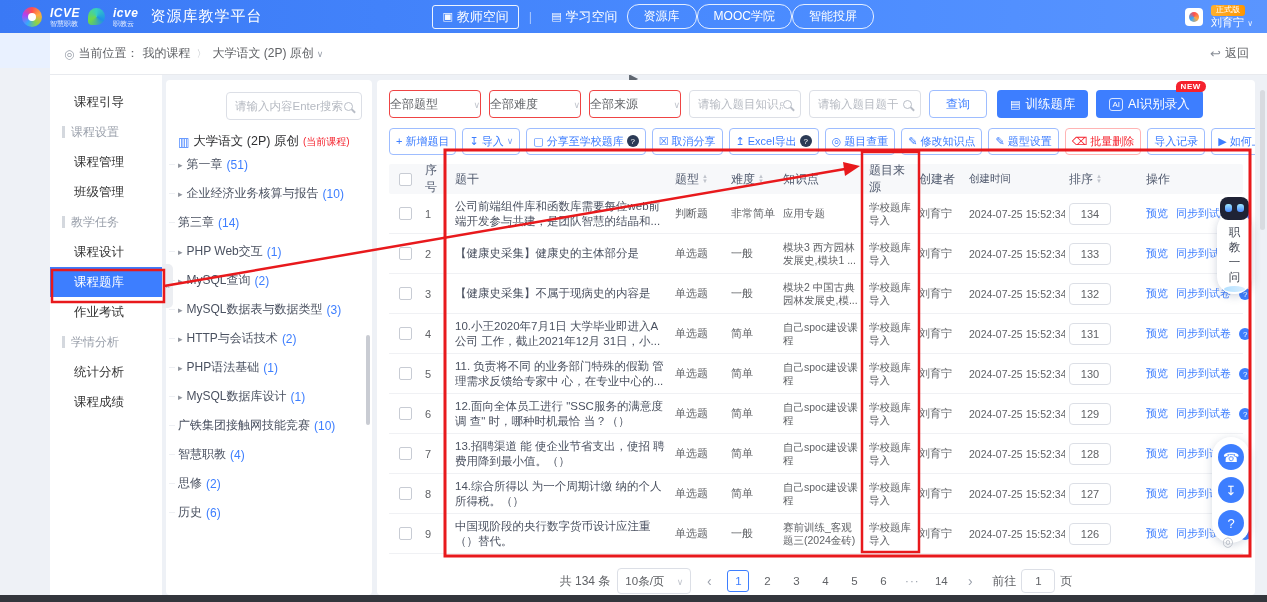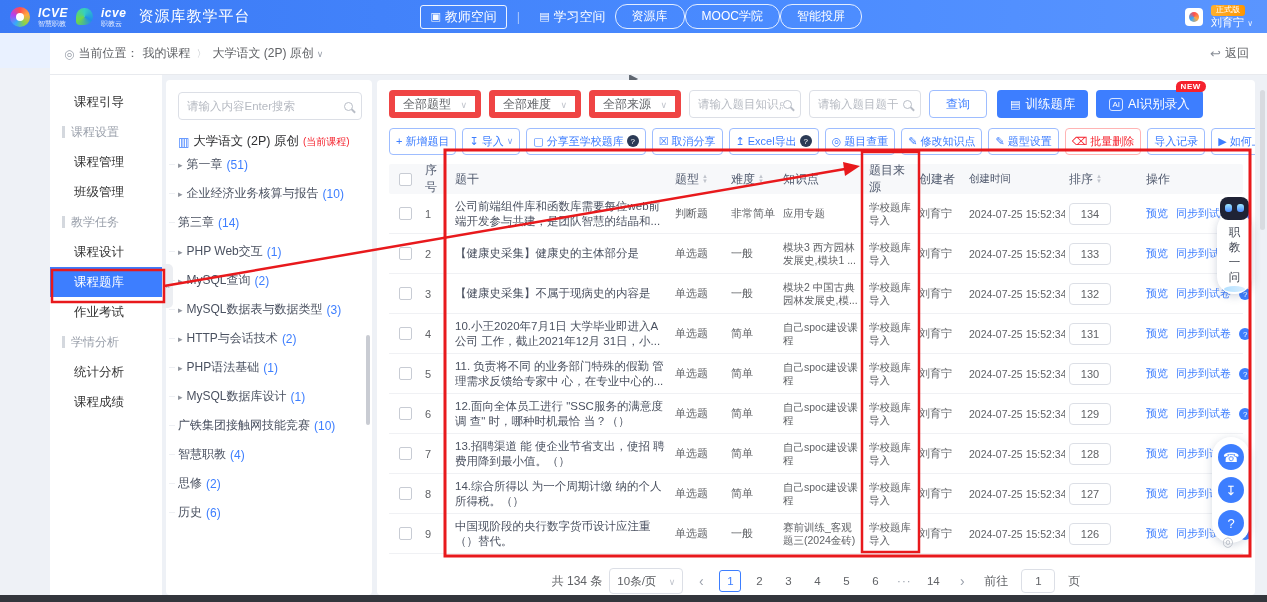--- a/index.html
+++ b/index.html
@@ -2,21 +2,21 @@
 <html><head>
 <meta charset="utf-8">
 <style>
   * { margin:0; padding:0; box-sizing:border-box; }
   html,body { width:1267px; height:602px; overflow:hidden; }
   body { font-family:"Liberation Sans","DejaVu Sans",sans-serif; background:#eef1f6; position:relative; font-size:12px; color:#333; }
   #app { position:absolute; inset:0; }
 
   
   .header { position:absolute; left:0; top:0; width:1267px; height:33px; background:linear-gradient(90deg,#3a79f5,#4a8bff 60%,#5a95ff); display:flex; align-items:center; color:#fff; z-index:30; }
-  .brand { display:flex; align-items:center; gap:8px; padding-left:10px; }
+  .brand { display:flex; align-items:center; gap:8px; padding-left:10px;margin-left:12px; }
   .swirl { width:20px; height:20px; border-radius:50%; background:conic-gradient(#ff4d4f,#ffa940,#8bd446,#36a8ff,#b33ff0,#ff4d4f); position:relative; display:inline-block; }
   .swirl::after { content:""; position:absolute; inset:6px; background:#fff; border-radius:50%; }
   .leaf { width:17px; height:17px; border-radius:50% 50% 50% 4px; background:conic-gradient(#35d0c0,#1f8fe8,#6fd84a,#35d0c0); display:inline-block; }
   .logo-txt { display:inline-flex; flex-direction:column; line-height:1; }
   .logo-txt b { font-size:12px; font-style:italic; letter-spacing:.5px; }
   .logo-txt i { font-style:normal; font-size:7px; opacity:.9; margin-top:1px; }
   .app-title { font-size:15px; margin-left:4px; letter-spacing:1px; }
   .hnav { display:flex; align-items:center; gap:10px; margin-left:170px; font-size:13px; }
   .hnav-item { display:flex; align-items:center; gap:4px; padding:2px 9px; border-radius:3px; cursor:pointer; white-space:nowrap; }
   .hnav-item.active { border:1px solid rgba(255,255,255,.9); }
@@ -50,21 +50,21 @@
 
   
   .sidenav { position:absolute; left:50px; top:75px; width:112px; bottom:7px; background:#fff; padding-top:12px; z-index:6; }
   .side-item { height:30px; display:flex; align-items:center; padding-left:24px; font-size:12.5px; color:#333; cursor:pointer; white-space:nowrap; }
   .side-section { height:30px; display:flex; align-items:center; padding-left:12px; font-size:12px; color:#9aa0ab; cursor:default; }
   .side-section::before { content:""; width:3px; height:12px; background:#d4d8de; margin-right:6px; }
   .side-item.active { background:#3d7eff; color:#fff; }
 
   
   .tree-card { position:absolute; left:166px; top:80px; width:206px; bottom:7px; background:#fff; border-radius:4px; padding:12px 10px 10px 12px; overflow:hidden; z-index:6; }
-  .tree-search { display:flex; align-items:center; border:1px solid #dcdfe6; border-radius:4px; height:28px; padding:0 8px; }
+  .tree-search { display:flex; align-items:center; border:1px solid #dcdfe6; border-radius:4px; height:28px; padding:0 8px;margin-left:48px; }
   .tree-search input { border:none; outline:none; flex:1; font-size:11.5px; width:60px; color:#333; font-family:inherit; }
   .tree-search input::placeholder { color:#b6bac2; }
   .mag { width:9px; height:9px; border:1.5px solid #b9bec7; border-radius:50%; position:relative; flex:none; display:inline-block; }
   .mag::after { content:""; position:absolute; width:5px; height:1.5px; background:#b9bec7; transform:rotate(45deg); right:-4px; bottom:-2px; }
   .tree-btns { display:flex; justify-content:space-between; margin-top:9px; }
   .tbtn { border:1px solid #9ebdff; color:#3d7eff; border-radius:4px; font-size:11.5px; padding:4px 8px; cursor:pointer; white-space:nowrap; }
   .tree-root { margin-top:13px; display:flex; align-items:center; gap:4px; cursor:pointer; white-space:nowrap; }
   .tree-root-icon { color:#3d7eff; font-size:12px; }
   .tree-root-label { font-size:12.5px; color:#303133; }
   .tree-root-tag { color:#f5222d; font-size:10px; }
@@ -75,21 +75,21 @@
   .tree-arrow::before { content:"▸"; }
   .tree-label { font-size:12px; color:#4a5160; }
   .tree-count { font-size:12px; color:#3d7eff; }
   .tree-scrollbar { position:absolute; right:2px; top:255px; width:4px; height:90px; background:#c9ccd3; border-radius:2px; }
   .collapse-tab { position:absolute; left:162px; top:264px; width:11px; height:44px; background:#eceef2; border-radius:0 5px 5px 0; color:#9aa0ab; font-size:9px; display:flex; align-items:center; justify-content:center; cursor:pointer; z-index:7; }
 
   
   .main-card { position:absolute; left:377px; top:80px; width:878px; bottom:7px; background:#fff; border-radius:4px; padding:10px 12px; overflow:hidden; z-index:6; }
   .filters { display:flex; align-items:center; gap:8px; height:28px; }
   [data-repeat] { display:contents; }
-  .fselect { width:92px; height:28px; border:6px solid #ef4444; border-radius:4px; display:flex; align-items:center; justify-content:space-between; padding:0 8px; color:#606266; cursor:pointer; flex:none; font-size:12px; white-space:nowrap; }
+  .fselect { width:92px; height:28px; border:1px solid #ef4444; border-radius:4px; display:flex; align-items:center; justify-content:space-between; padding:0 0; color:#606266; cursor:pointer; flex:none; font-size:12px; white-space:nowrap; }
   .dcaret::after { content:"∨"; color:#c0c4cc; font-size:9px; }
   .finput { width:112px; height:28px; border:1px solid #dcdfe6; border-radius:4px; display:flex; align-items:center; padding:0 8px; flex:none; }
   .finput input { border:none; outline:none; width:100%; font-size:11.5px; color:#333; font-family:inherit; }
   .finput input::placeholder { color:#b6bac2; }
   .btn-outline { height:28px; border:1px solid #9ebdff; color:#3d7eff; border-radius:4px; padding:8px 16px; display:flex; align-items:center; cursor:pointer; flex:none; white-space:nowrap; }
   .btn-filled { height:28px; background:#3d7eff; color:#fff; border-radius:4px; padding:0 13px; display:flex; align-items:center; gap:5px; cursor:pointer; flex:none; position:relative; white-space:nowrap; font-size:12.5px; }
   .btn-filled .bicon { font-size:11px; }
   .ai-chip { border:1px solid rgba(255,255,255,.8); border-radius:3px; font-size:8px; padding:0 2px; line-height:11px; }
   .new-badge { position:absolute; top:-9px; right:-3px; background:#f5222d; color:#fff; font-size:8px; font-weight:bold; padding:1px 5px; border-radius:7px 7px 7px 1px; letter-spacing:.5px; }
   .gap-lg { margin-left:2px; }
@@ -131,21 +131,21 @@
   .c-op .qmark.blue { margin-right:5px; vertical-align:middle; }
 
   
   .pager { display:flex; align-items:center; justify-content:center; gap:7px; margin-top:14px; color:#606266; }
   .pg-size { width:74px; height:26px; border:1px solid #dcdfe6; border-radius:4px; display:flex; align-items:center; justify-content:space-between; padding:0 7px; cursor:pointer; font-size:11.5px; }
   .pg-btn { min-width:22px; height:22px; display:inline-flex; align-items:center; justify-content:center; border:1px solid transparent; border-radius:3px; cursor:pointer; font-size:11.5px; color:#606266; padding:0 2px; }
   .pg-btn.active { border-color:#3d7eff; color:#3d7eff; }
   .pg-btn.dots { color:#9aa0ab; letter-spacing:1px; }
   .pg-prev::before { content:"‹"; font-size:14px; color:#9aa0ab; }
   .pg-next::before { content:"›"; font-size:14px; color:#9aa0ab; }
-  .pg-goto { display:flex; align-items:center; gap:13px; margin-left:4px; }
+  .pg-goto { display:flex; align-items:center; gap:5px; margin-left:4px; }
   .pg-input { width:34px; height:24px; border:1px solid #dcdfe6; border-radius:4px; display:inline-flex; align-items:center; justify-content:center; font-size:11.5px; cursor:text; }
 
   
   .assistant { position:absolute; left:1217px; top:212px; width:35px; height:82px; background:#fff; border-radius:17px; box-shadow:0 2px 8px rgba(60,80,120,.25); z-index:45; cursor:pointer; }
   .bot { position:absolute; left:3px; top:-15px; width:29px; height:23px; background:#1f2335; border-radius:8px; }
   .bot::before, .bot::after { content:""; position:absolute; top:7px; width:7px; height:8px; border-radius:3px; background:linear-gradient(#9fe8ff,#4a8bff); }
   .bot::before { left:5px; } .bot::after { right:5px; }
   .vtext { margin-top:13px; width:35px; text-align:center; font-size:11.5px; line-height:15px; color:#3a3f4b; word-break:break-all; padding:0 11px; }
   .assistant .wave { position:absolute; bottom:2px; left:7px; width:21px; height:6px; border-radius:50%; background:linear-gradient(90deg,#9fd8ff,#cfeaff); opacity:.8; }
   .float-tools { position:absolute; left:1212px; top:437px; width:38px; background:#fff; border-radius:19px; box-shadow:0 2px 8px rgba(60,80,120,.22); padding:7px 0; display:flex; flex-direction:column; align-items:center; gap:7px; z-index:45; }

